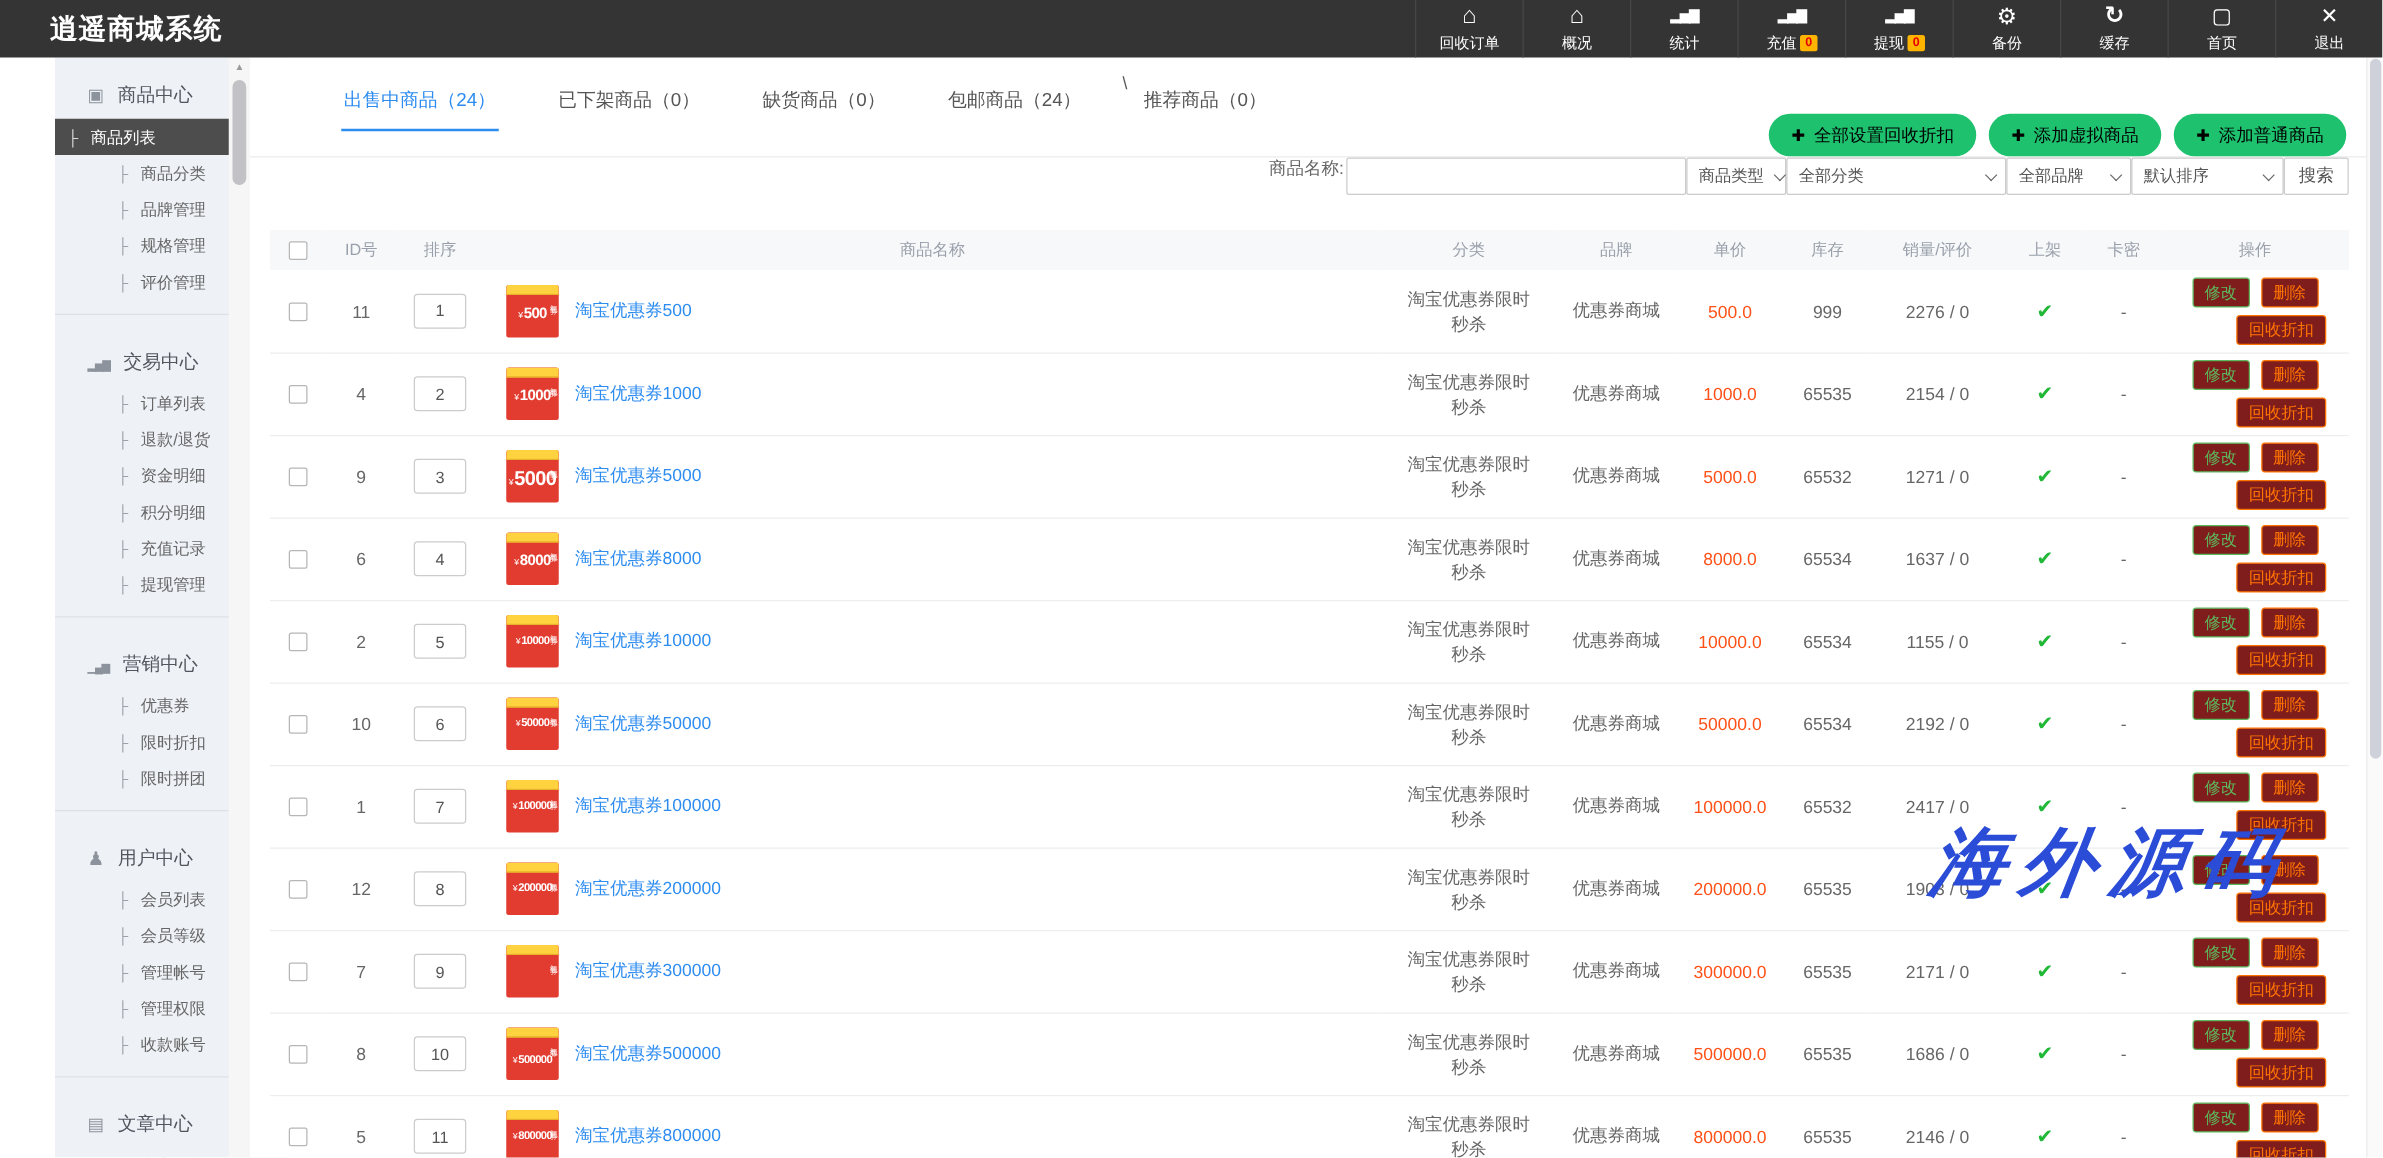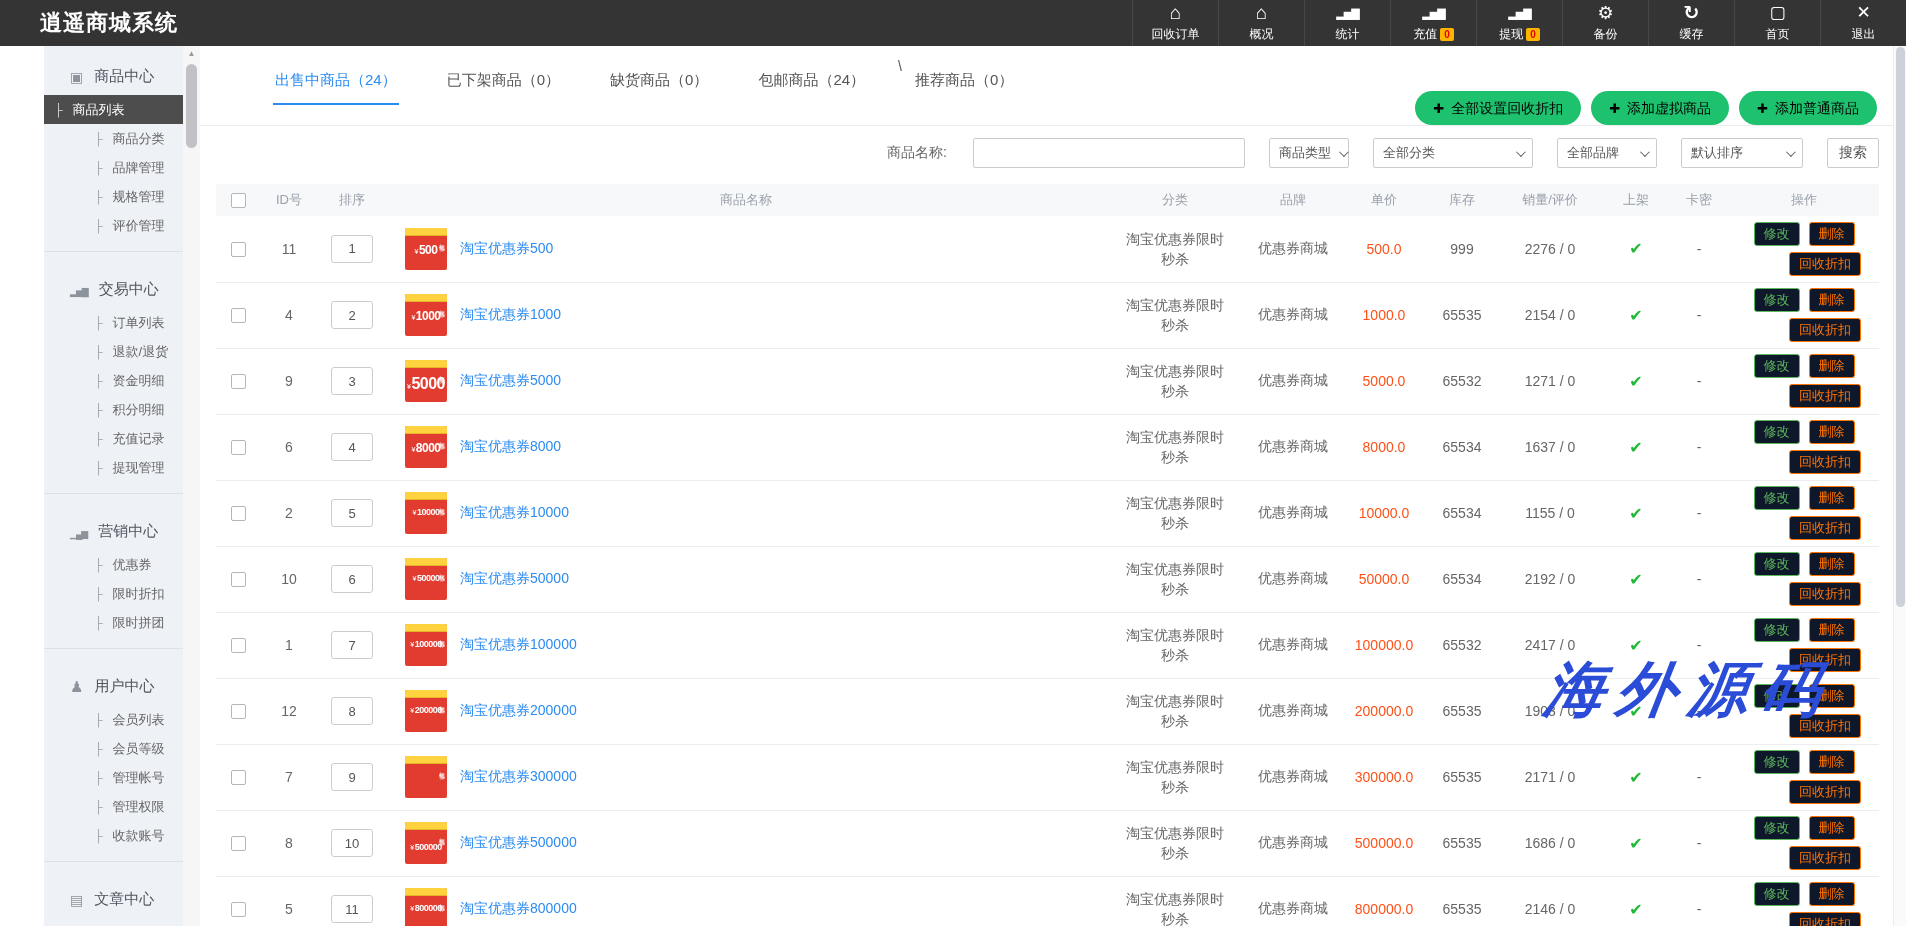--- a/index.html
+++ b/index.html
@@ -51,48 +51,48 @@
   .main { position:absolute; left:200px; top:46px; right:13px; bottom:0; background:#fff; }
   .tabbar { height:80px; border-bottom:1px solid #ececec; display:flex; align-items:flex-end; padding:0 16px 0 73px; }
   .tabs { display:flex; gap:46px; align-self:flex-start; margin-top:22px; }
   .tab { font-size:15px; color:#555; padding:3px 2px 13px; cursor:pointer; white-space:nowrap; }
   .tab.active { color:#2d8cf0; border-bottom:2px solid #2d8cf0; }
   .pills { margin-left:auto; display:flex; gap:10px; margin-top:16px; }
   .pill { background:#1ec16d; color:#000000; border:none; font-size:14px; height:34px; line-height:34px; padding:0 18px; border-radius:17px; cursor:pointer; white-space:nowrap; font-family:inherit; }
   .pill .plus { font-weight:bold; margin-right:7px; font-size:13px; }
   .stray { position:absolute; left:898px; top:58px; color:#555; font-size:14px; z-index:6; }
 
-  .filterbar { height:54px; display:flex; align-items:center; justify-content:flex-end; gap:24px; padding-right:14px; }
+  .filterbar { height:54px; display:flex; justify-content:flex-end; gap:0; padding-right:14px; }
   .f-label { font-size:14px; color:#666; margin-right:2px; }
   .f-input { width:272px; height:30px; border:1px solid #ccc; border-radius:2px; font-size:13px; padding:0 8px; font-family:inherit; }
   .f-select { height:30px; border:1px solid #ccc; border-radius:2px; background:#fff; display:flex; align-items:center; justify-content:space-between; padding:0 9px; font-size:13px; color:#555; cursor:pointer; white-space:nowrap; }
   .chev { width:7px; height:7px; border-right:1.5px solid #666; border-bottom:1.5px solid #666; transform:rotate(45deg) translateY(-2px); margin-left:8px; flex:none; }
   .f-search { width:52px; height:30px; border:1px solid #ccc; border-radius:2px; background:#fff; font-size:14px; color:#555; cursor:pointer; font-family:inherit; }
-  .w80{width:80px;} .w160{width:160px;} .w100{width:100px;} .w122{width:122px;}
+  .w80{width:80px;} .w160{width:176px;} .w100{width:100px;} .w122{width:122px;}
 
   
   .tablewrap { margin:4px 14px 0 16px; }
   table { width:100%; border-collapse:collapse; table-layout:fixed; }
   thead th { background:#f7f8fa; height:32px; font-size:13px; color:#9aa0ab; font-weight:normal; text-align:center; }
   tbody td { height:66px; border-bottom:1px solid #ebedf0; font-size:14px; color:#666; text-align:center; vertical-align:middle; }
   .cb { display:inline-block; width:15px; height:15px; border:1px solid #b6b6b6; border-radius:2px; background:#fff; vertical-align:middle; cursor:pointer; }
   .sort-input { width:42px; height:28px; border:1px solid #ccc; border-radius:3px; text-align:center; font-size:13px; color:#555; font-family:inherit; }
   .c-name { text-align:left; }
   .namecell { display:flex; align-items:center; padding-left:18px; }
   .thumb { position:relative; width:42px; height:42px; background:#e23c30; border-radius:2px; flex:none; margin-right:13px; overflow:hidden; }
   .thumb .strip { display:block; height:8px; background:#ffd23f; border-bottom:1px solid #e8b32a; }
   .thumb .val { display:block; color:#fff; font-weight:bold; text-align:center; margin-top:7px; letter-spacing:-0.5px; }
   .thumb .val::before { content:"¥"; font-size:7px; font-weight:normal; margin-right:1px; }
   .thumb .tag { position:absolute; right:1px; top:11px; writing-mode:vertical-rl; font-size:6px; color:rgba(255,255,255,0.85); letter-spacing:1px; }
   .pname { color:#2d8cf0; font-size:14px; text-decoration:none; cursor:pointer; }
   .catwrap { width:104px; margin:0 auto; line-height:20px; }
   .c-price { color:#ff5117; }
   .check { color:#21b837; font-size:16px; }
   .c-ops .opsbox { width:114px; margin:0 auto; }
-  .btn { display:inline-block; border:1px solid; border-radius:3px; font-size:13px; line-height:22px; padding:0 9px; background:#0f172a; cursor:pointer; white-space:nowrap; }
+  .btn { display:inline-block; border:1px solid; border-radius:3px; font-size:13px; line-height:22px; padding:0 9px; background:#7f1d1d; cursor:pointer; white-space:nowrap; }
   .btn.edit { color:#5cb85c; border-color:#5cb85c; }
   .btn.del, .btn.recycle { color:#ff7300; border-color:#ff7300; }
   .act1 { display:flex; gap:9px; justify-content:center; }
   .act2 { margin-top:6px; text-align:right; }
 
   
   .watermark { position:absolute; left:1545px; top:650px; font-family:"DejaVu Serif","Liberation Serif",serif; font-style:italic; font-weight:bold; font-size:60px; color:#2b4cd7; letter-spacing:12px; transform:skewX(-8deg); z-index:50; pointer-events:none; white-space:nowrap; }
 </style>
 </head>
 <body>

